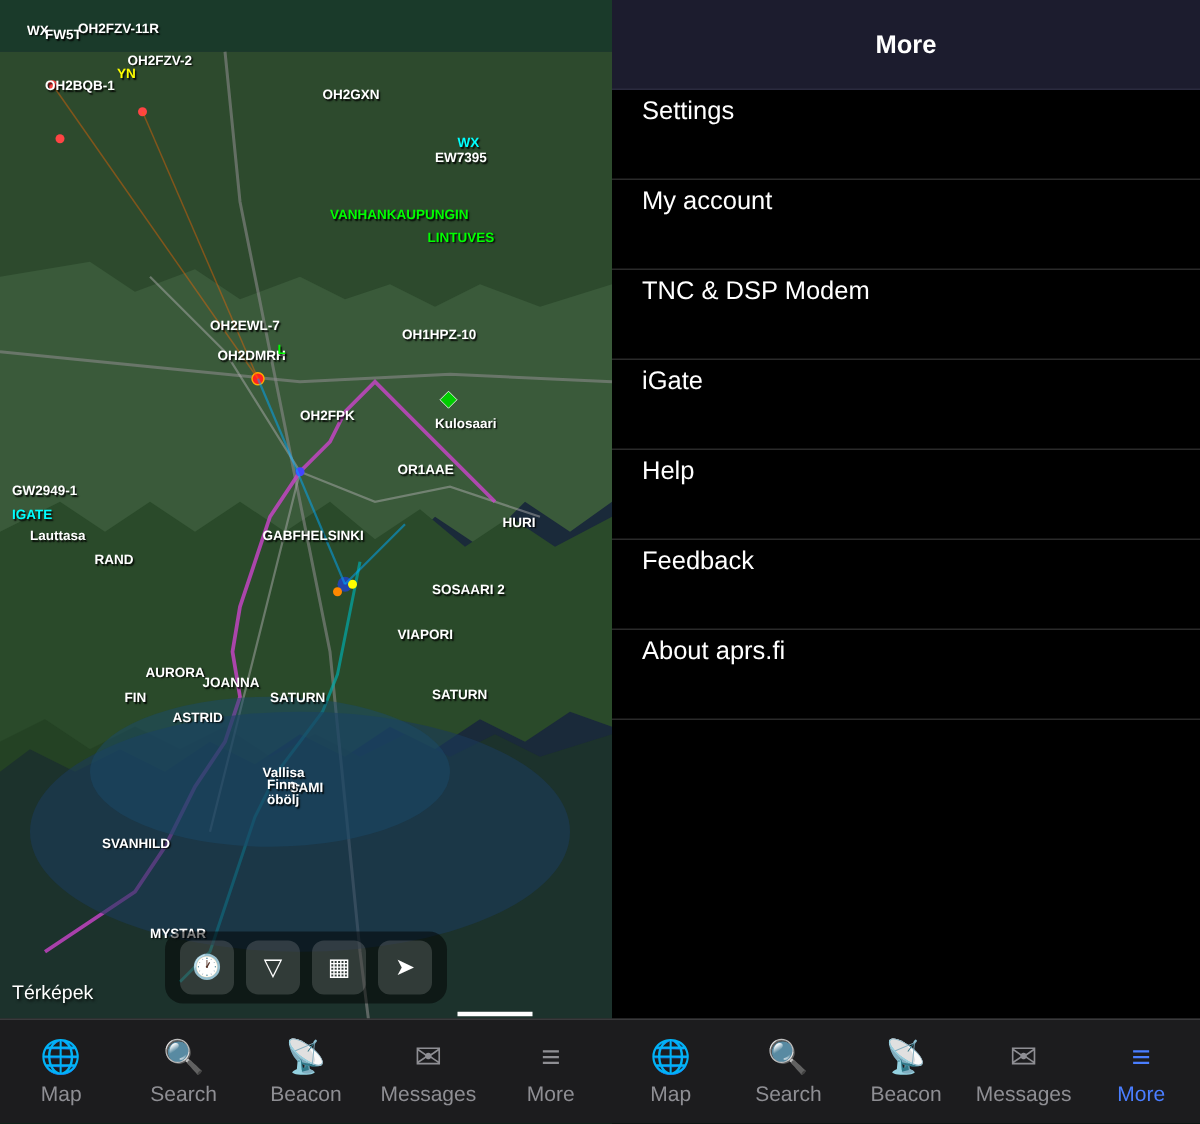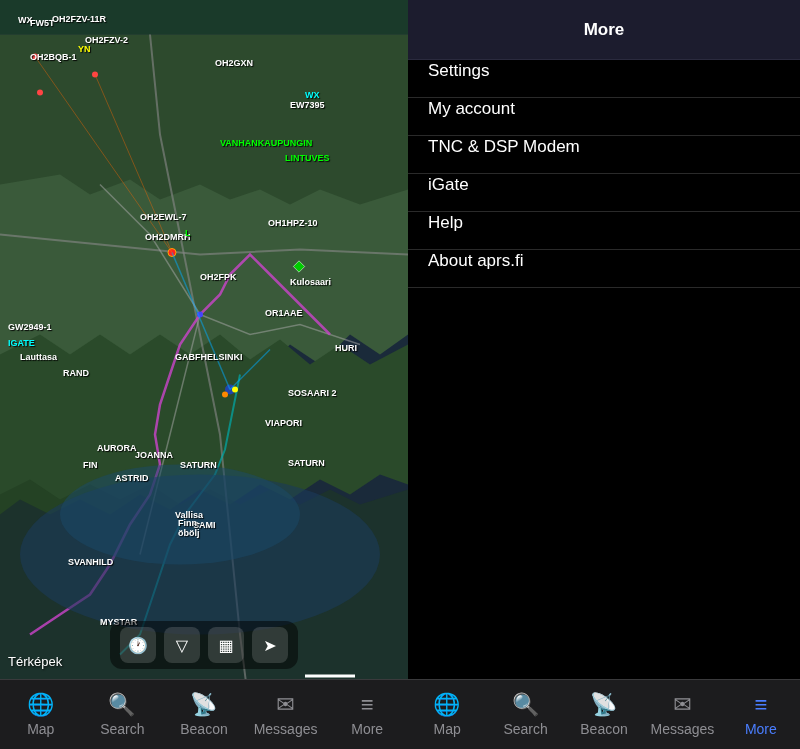--- a/index.html
+++ b/index.html
@@ -131,23 +131,23 @@
       font-weight: 600;
     }
 
     .menu-list {
       flex: 1;
       overflow-y: auto;
     }
 
     .menu-item {
       display: flex;
-      align-items: flex-end;
-      padding: 16px 20px;
-      height: 38px;
+      align-items: flex-start;
+      padding: 4px 20px;
+      height: 60px;
       border-bottom: 1px solid #2a2a2a;
       cursor: pointer;
     }
 
     .menu-item-label {
       color: #fff;
       font-size: 17px;
       font-weight: 400;
     }
 
@@ -324,20 +324,23 @@
     <div class="menu-item">
       <span class="menu-item-label">TNC &amp; DSP Modem</span>
     </div>
     <div class="menu-item">
       <span class="menu-item-label">iGate</span>
     </div>
     <div class="menu-item">
       <span class="menu-item-label">Help</span>
     </div>
     <div class="menu-item">
+      <span class="menu-item-label">Feedback</span>
+    </div>
+    <div class="menu-item">
       <span class="menu-item-label">About aprs.fi</span>
     </div>
   </div>
 
   <div class="tab-bar-right">
     <div class="tab-item">
       <span class="tab-icon">🌐</span>
       <span class="tab-label">Map</span>
     </div>
     <div class="tab-item">

